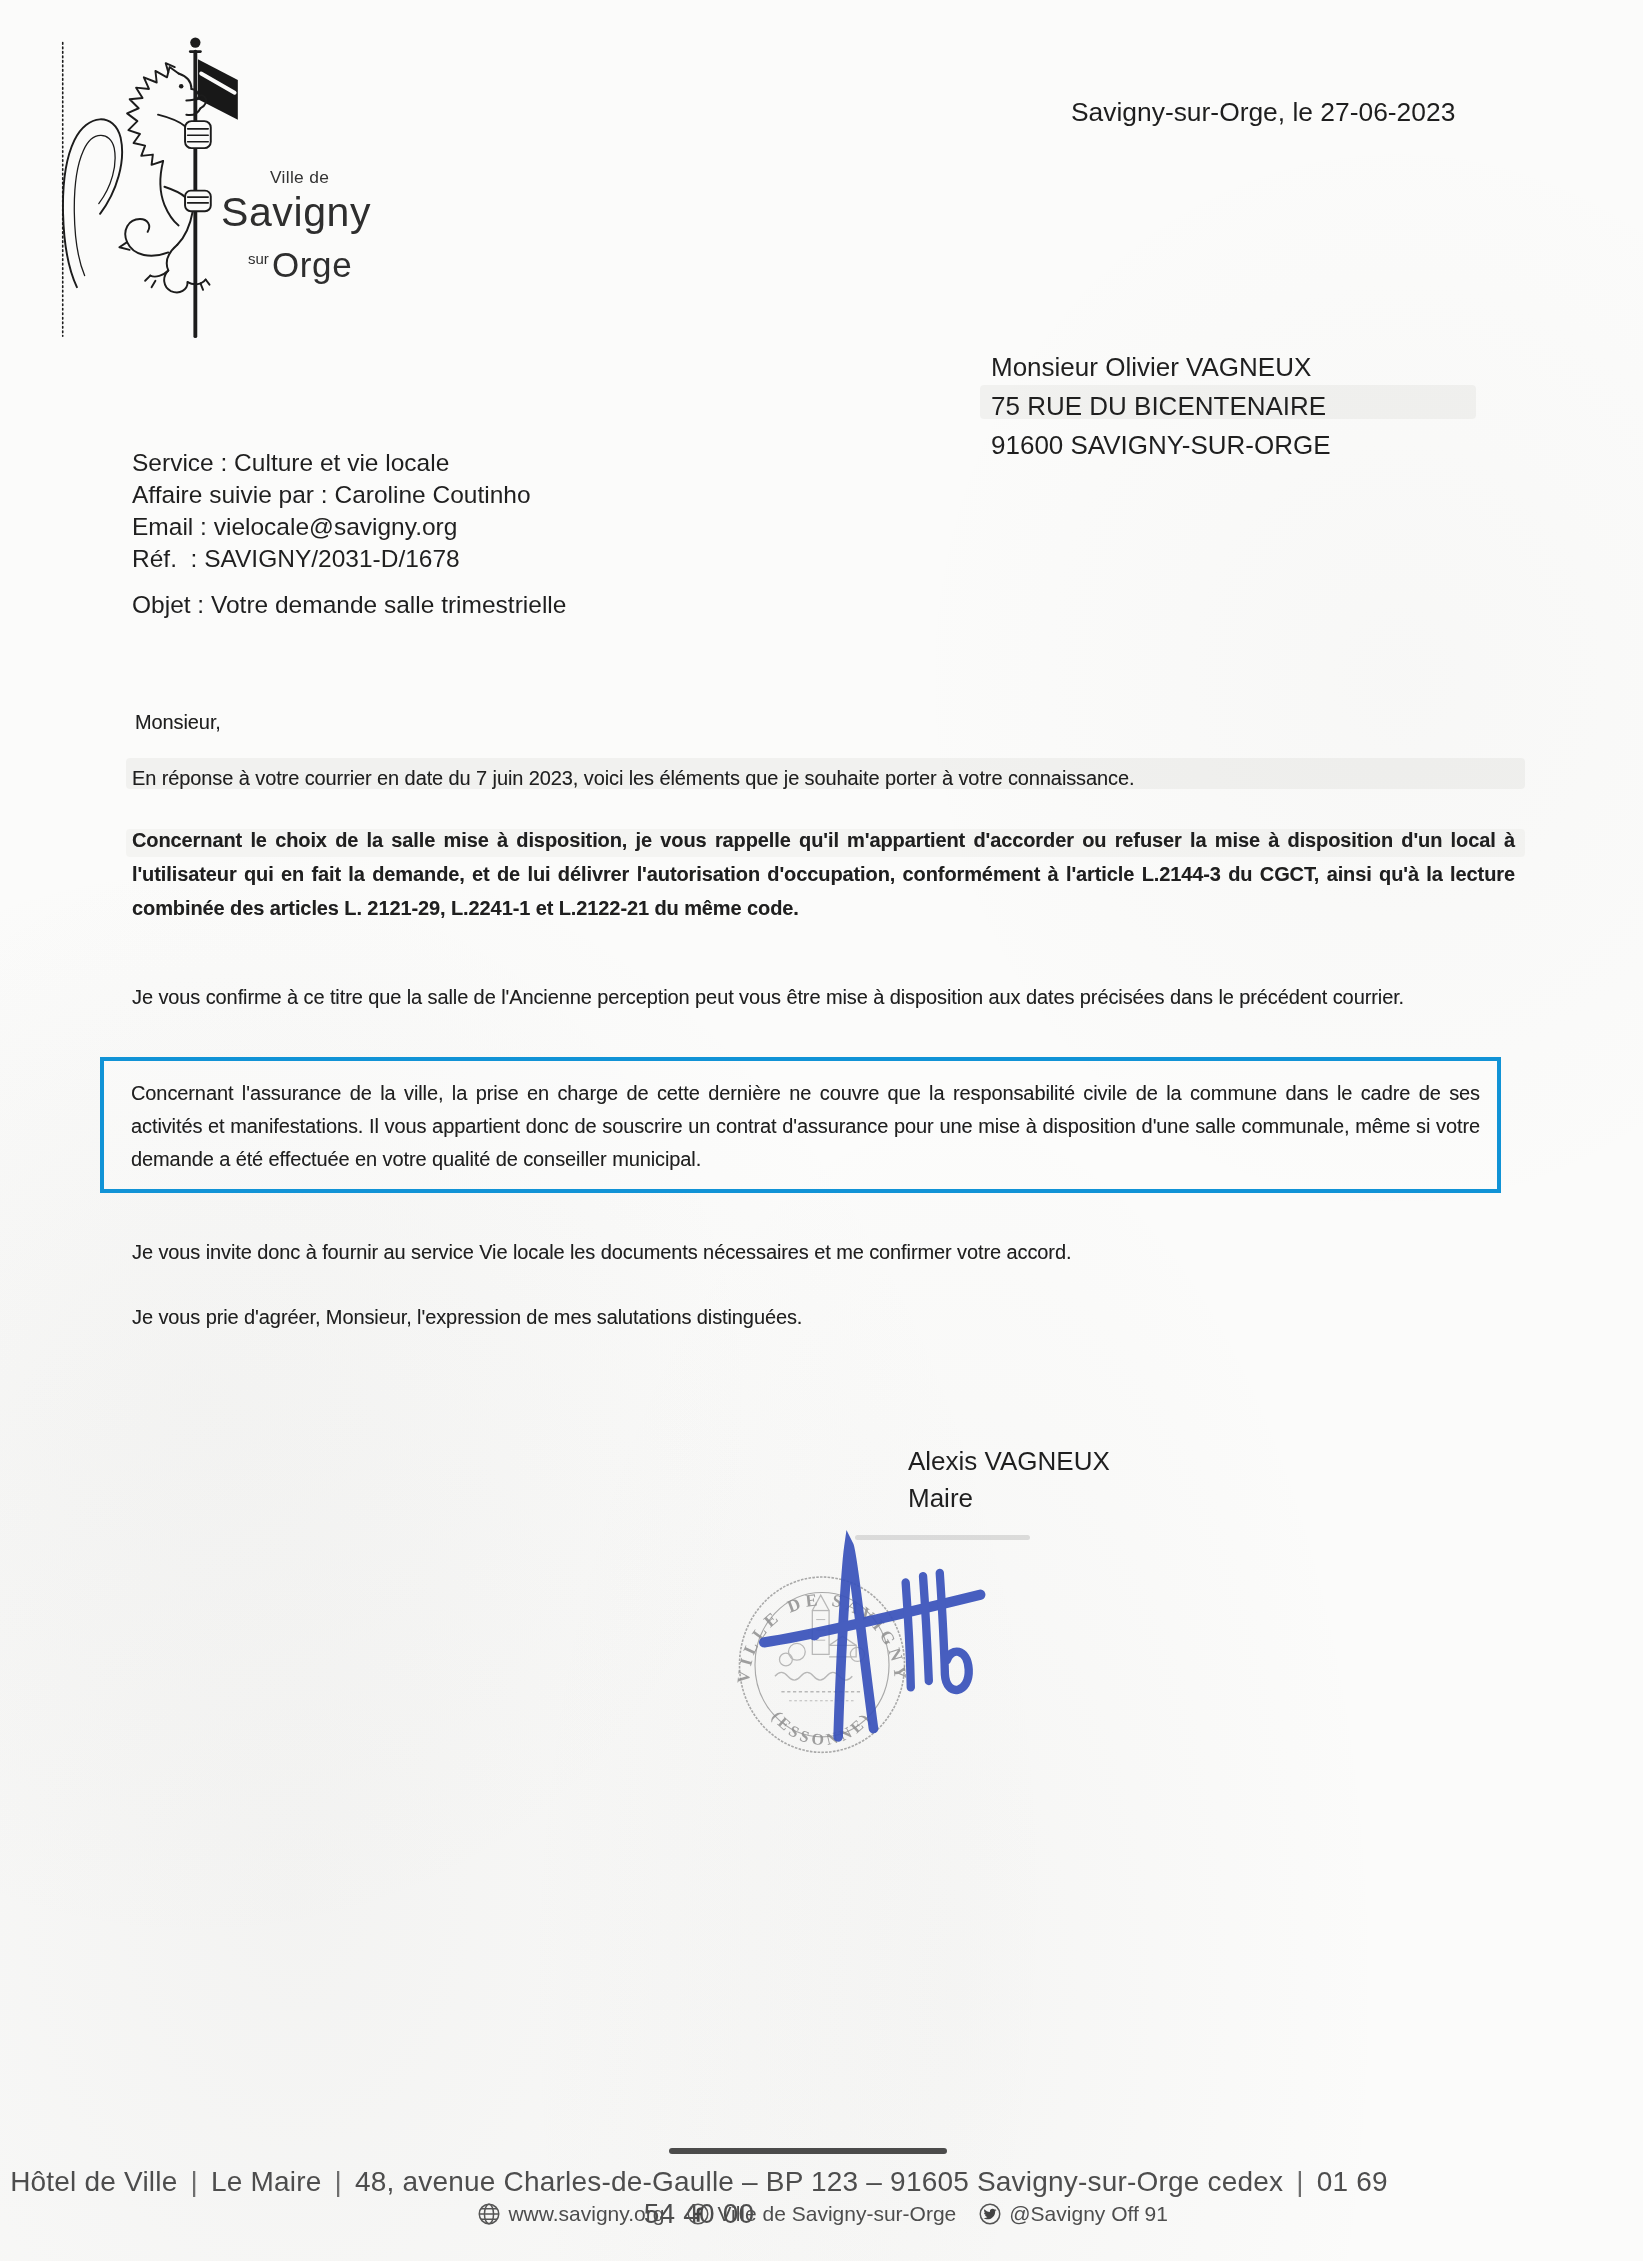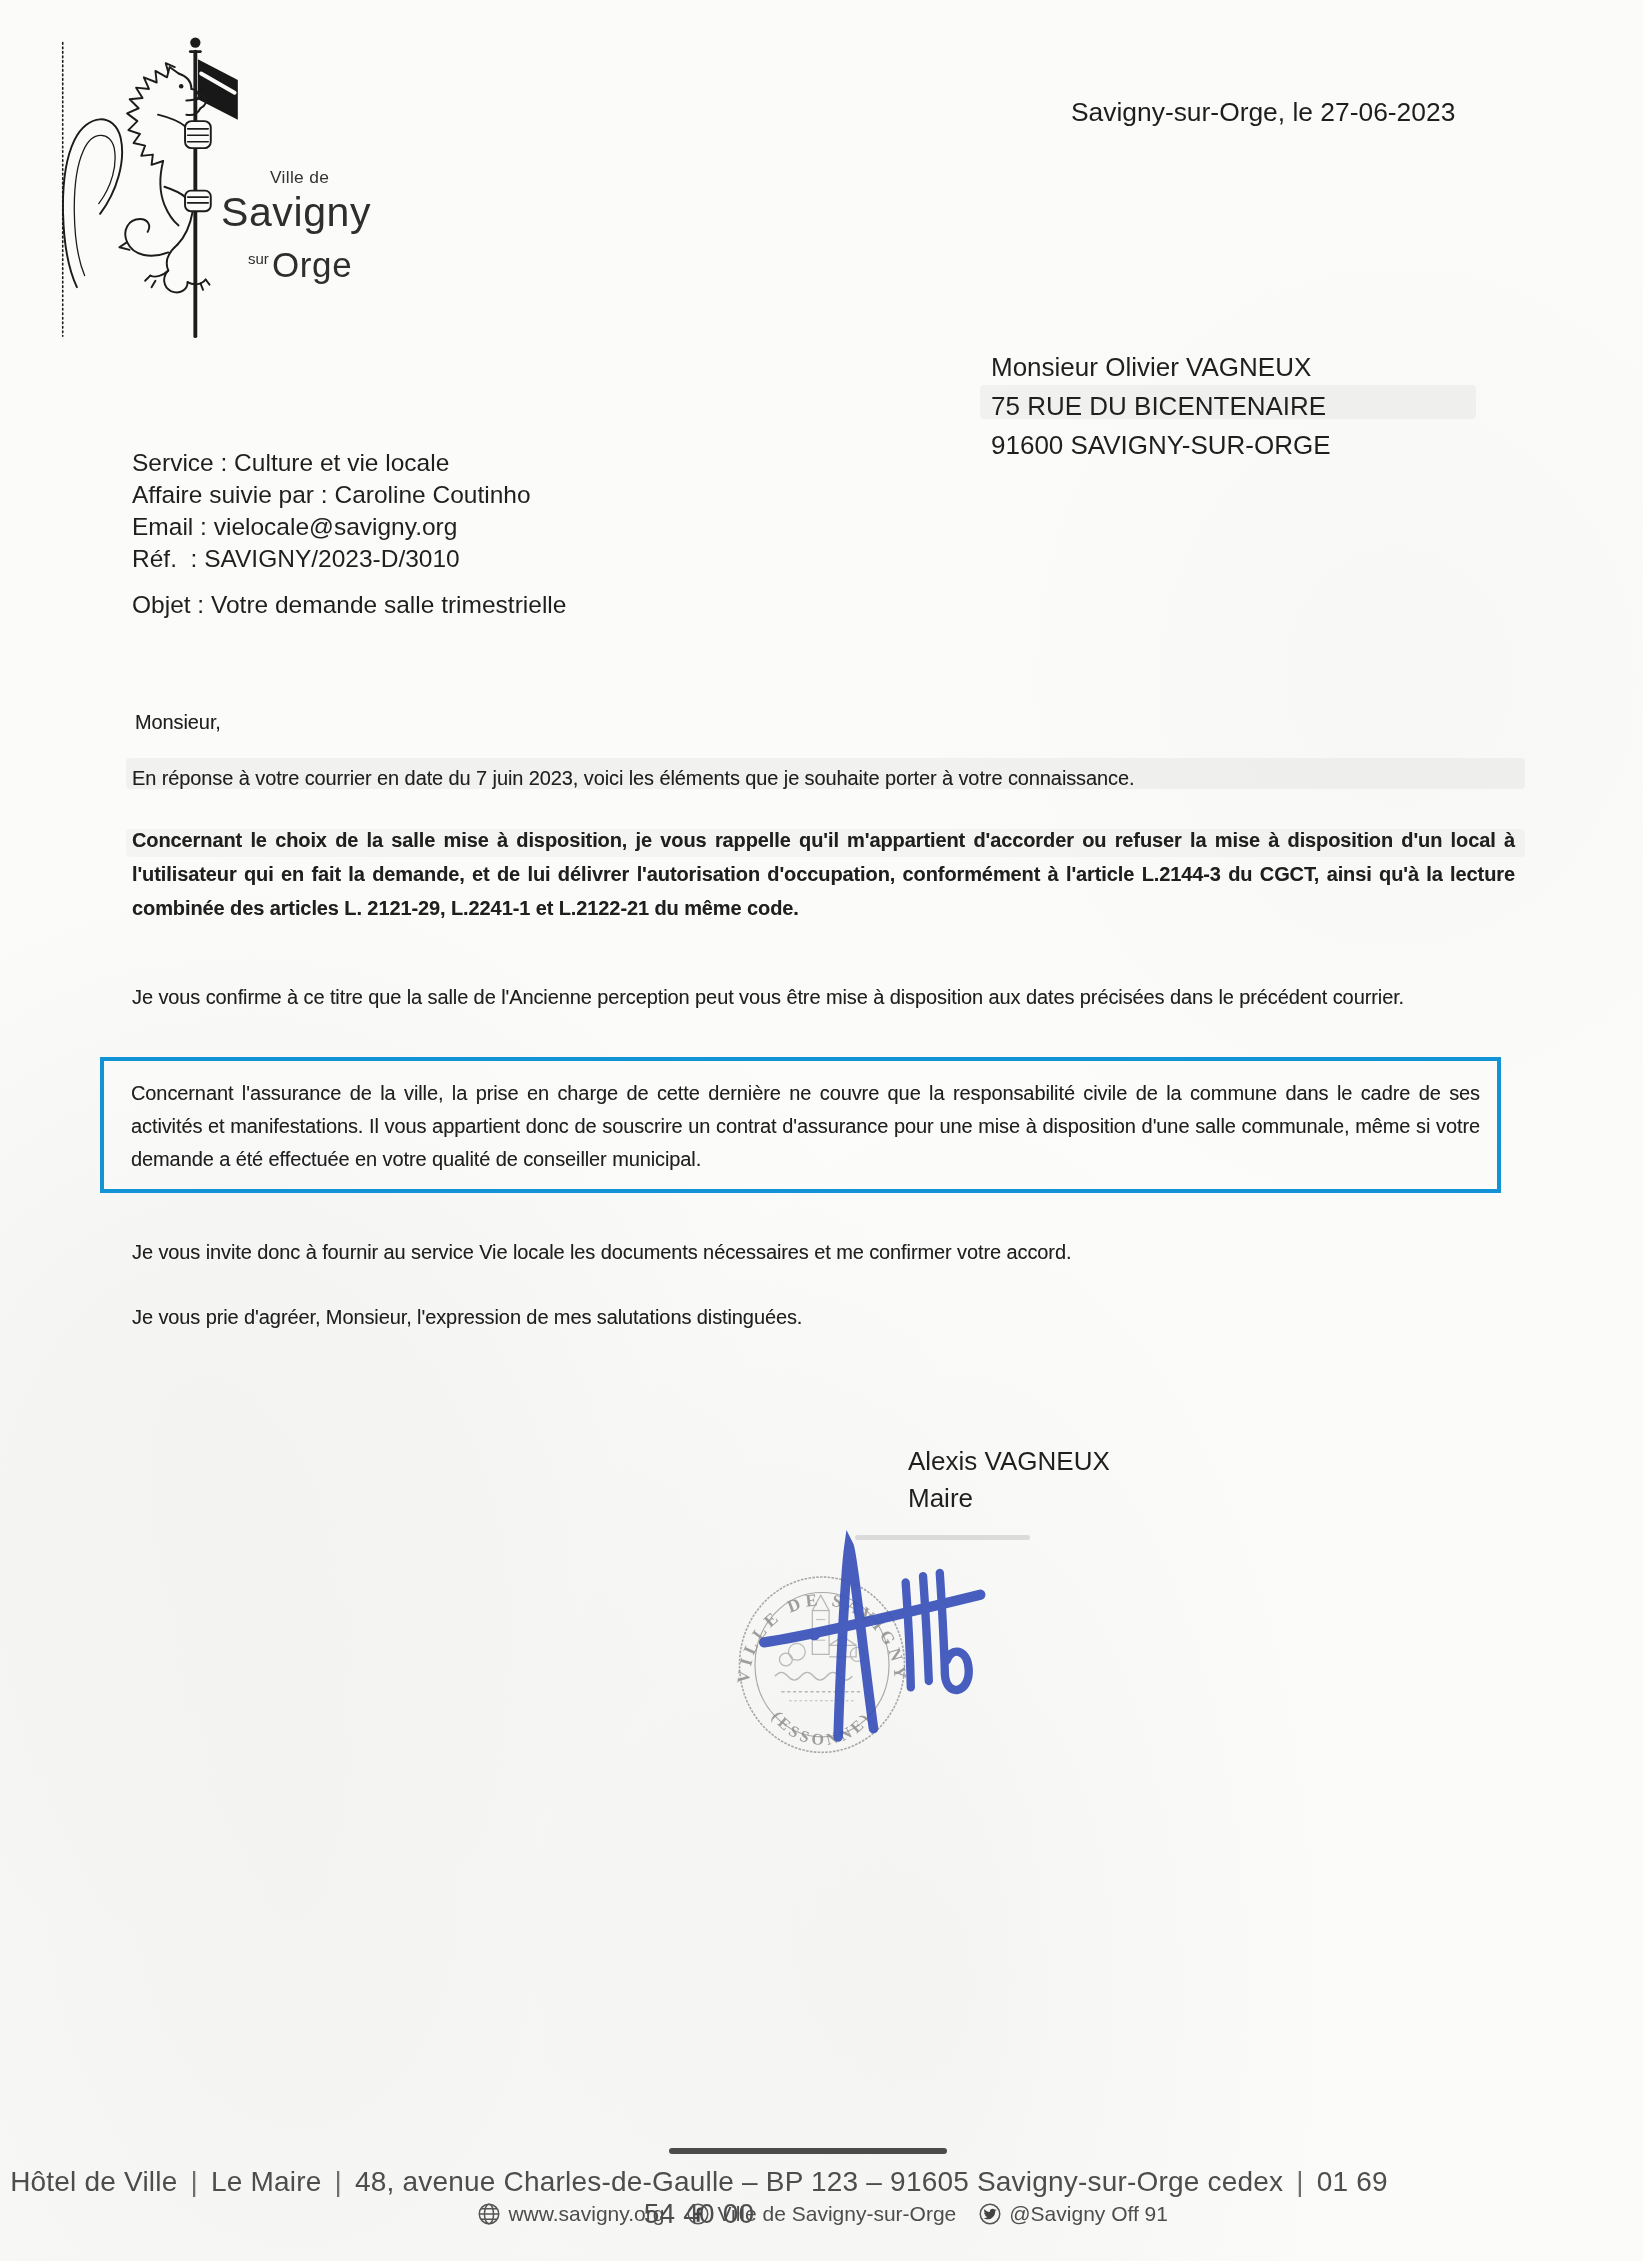--- a/index.html
+++ b/index.html
@@ -117,21 +117,21 @@
   <div class="abs recipient">
     <div>Monsieur Olivier VAGNEUX</div>
     <div>75 RUE DU BICENTENAIRE</div>
     <div>91600 SAVIGNY-SUR-ORGE</div>
   </div>
 
   <div class="abs meta">
     <div>Service : Culture et vie locale</div>
     <div>Affaire suivie par : Caroline Coutinho</div>
     <div>Email : vielocale@savigny.org</div>
-    <div>Réf.  : SAVIGNY/2023-D/3010</div>
+    <div>Réf.  : SAVIGNY/2031-D/1678</div>
   </div>
 
   <div class="abs subject">Objet : Votre demande salle trimestrielle</div>
 
   <p class="abs body-text salutation">Monsieur,</p>
   <p class="abs body-text p1">En réponse à votre courrier en date du 7 juin 2023, voici les éléments que je souhaite porter à votre connaissance.</p>
   <p class="abs body-text just p2">Concernant le choix de la salle mise à disposition, je vous rappelle qu'il m'appartient d'accorder ou refuser la mise à disposition d'un local à l'utilisateur qui en fait la demande, et de lui délivrer l'autorisation d'occupation, conformément à l'article L.2144-3 du CGCT, ainsi qu'à la lecture combinée des articles L. 2121-29, L.2241-1 et L.2122-21 du même code.</p>
   <p class="abs body-text just p3">Je vous confirme à ce titre que la salle de l'Ancienne perception peut vous être mise à disposition aux dates précisées dans le précédent courrier.</p>
 
   <div class="abs hbox">

